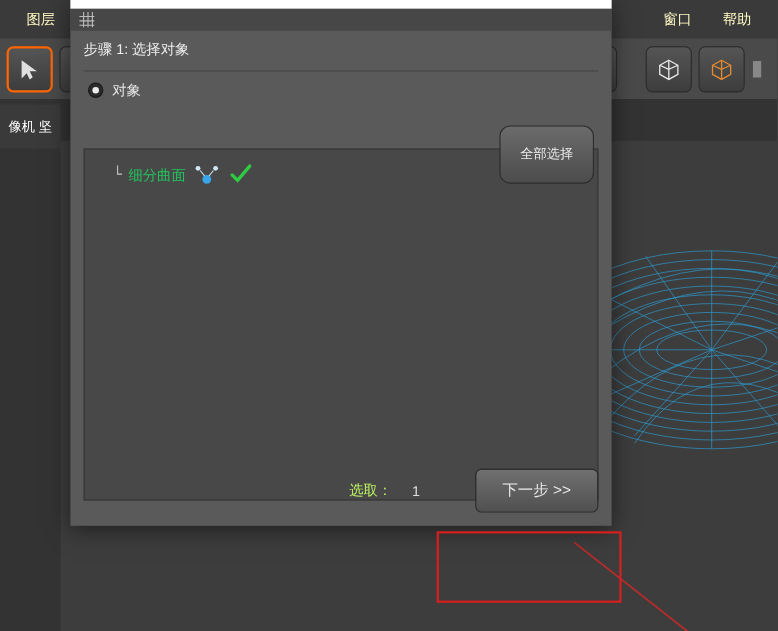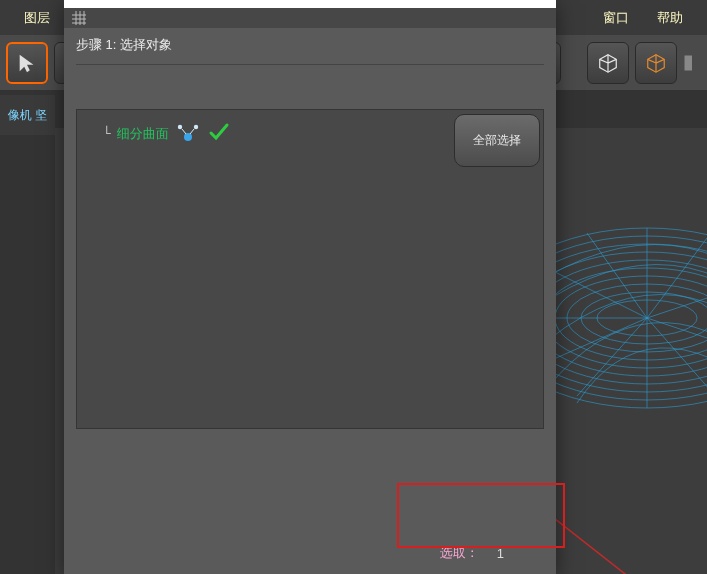--- a/index.html
+++ b/index.html
@@ -64,21 +64,21 @@
     .toolbar-spacer { flex: 1; }
 
     
     .left-panel {
       position: absolute;
       top: 95px;
       left: 0;
       width: 55px;
       height: 40px;
       background: #3a3a3a;
-      color: #7dd3fc;
+      color: #ffffff;
       display: flex;
       align-items: center;
       justify-content: center;
       font-size: 12px;
     }
 
     
     .viewport {
       position: absolute;
       top: 128px;
@@ -100,21 +100,21 @@
       stroke-width: 1.5;
     }
     .red-arrow { top: 360px; right: 30px; }
 
     
     .dialog {
       position: absolute;
       top: 0;
       left: 64px;
       width: 492px;
-      height: 574px;
+      height: 478px;
       background: #5a5a5a;
       box-shadow: 0 4px 20px rgba(0,0,0,0.5);
     }
     .dialog-whitebar {
       height: 8px;
       background: #ffffff;
     }
     .dialog-greybar {
       height: 20px;
       background: #474747;
@@ -202,21 +202,21 @@
     .dialog-footer {
       position: absolute;
       bottom: 12px;
       left: 12px;
       right: 12px;
       display: flex;
       align-items: center;
       justify-content: flex-end;
       gap: 10px;
     }
-    .selection-label { color: #f9a8d4; margin-right: 8px; }
+    .selection-label { color: #bef264; margin-right: 8px; }
     .selection-count { color: #dcdcdc; margin-right: 40px; }
     .next-btn {
       background: linear-gradient(#707070, #505050);
       border: 1px solid #2a2a2a;
       border-radius: 6px;
       padding: 10px 24px;
       color: #eaeaea;
       font-size: 14px;
       cursor: pointer;
     }
@@ -338,20 +338,24 @@
           <line x1="8" y1="0" x2="8" y2="14"></line>
           <line x1="12" y1="0" x2="12" y2="14"></line>
       </g>
     </svg>
   </div>
 
   <div class="dialog-body">
     <div class="step-title">步骤 1: 选择对象</div>
     <hr class="hr">
 
+    <div class="radio-row">
+      <span class="radio-dot selected"></span>
+      <span class="radio-label">对象</span>
+    </div>
 
     <div class="btn-row">
       <button class="pill-btn">全部选择</button>
     </div>
 
     <div class="tree-container">
       <div class="tree-item">
         <span class="branch">└</span>
         <span class="label">细分曲面</span>
         <span class="tree-icon">
@@ -367,17 +371,18 @@
           <svg width="24" height="24" viewBox="0 0 24 24">
               <path d="M4 13 L9 18 L20 5" stroke="#2ecc40" stroke-width="3" fill="none" stroke-linecap="round"></path>
             </svg>
         </span>
       </div>
     </div>
 
     <div class="dialog-footer">
       <span class="selection-label">选取：</span>
       <span class="selection-count">1</span>
+      <button class="next-btn">下一步 &gt;&gt;</button>
     </div>
   </div>
 </div>
 
 <div class="highlight-rect" style="top:483px; left:397px; width:168px; height:65px;"></div>
 
 </body></html>

